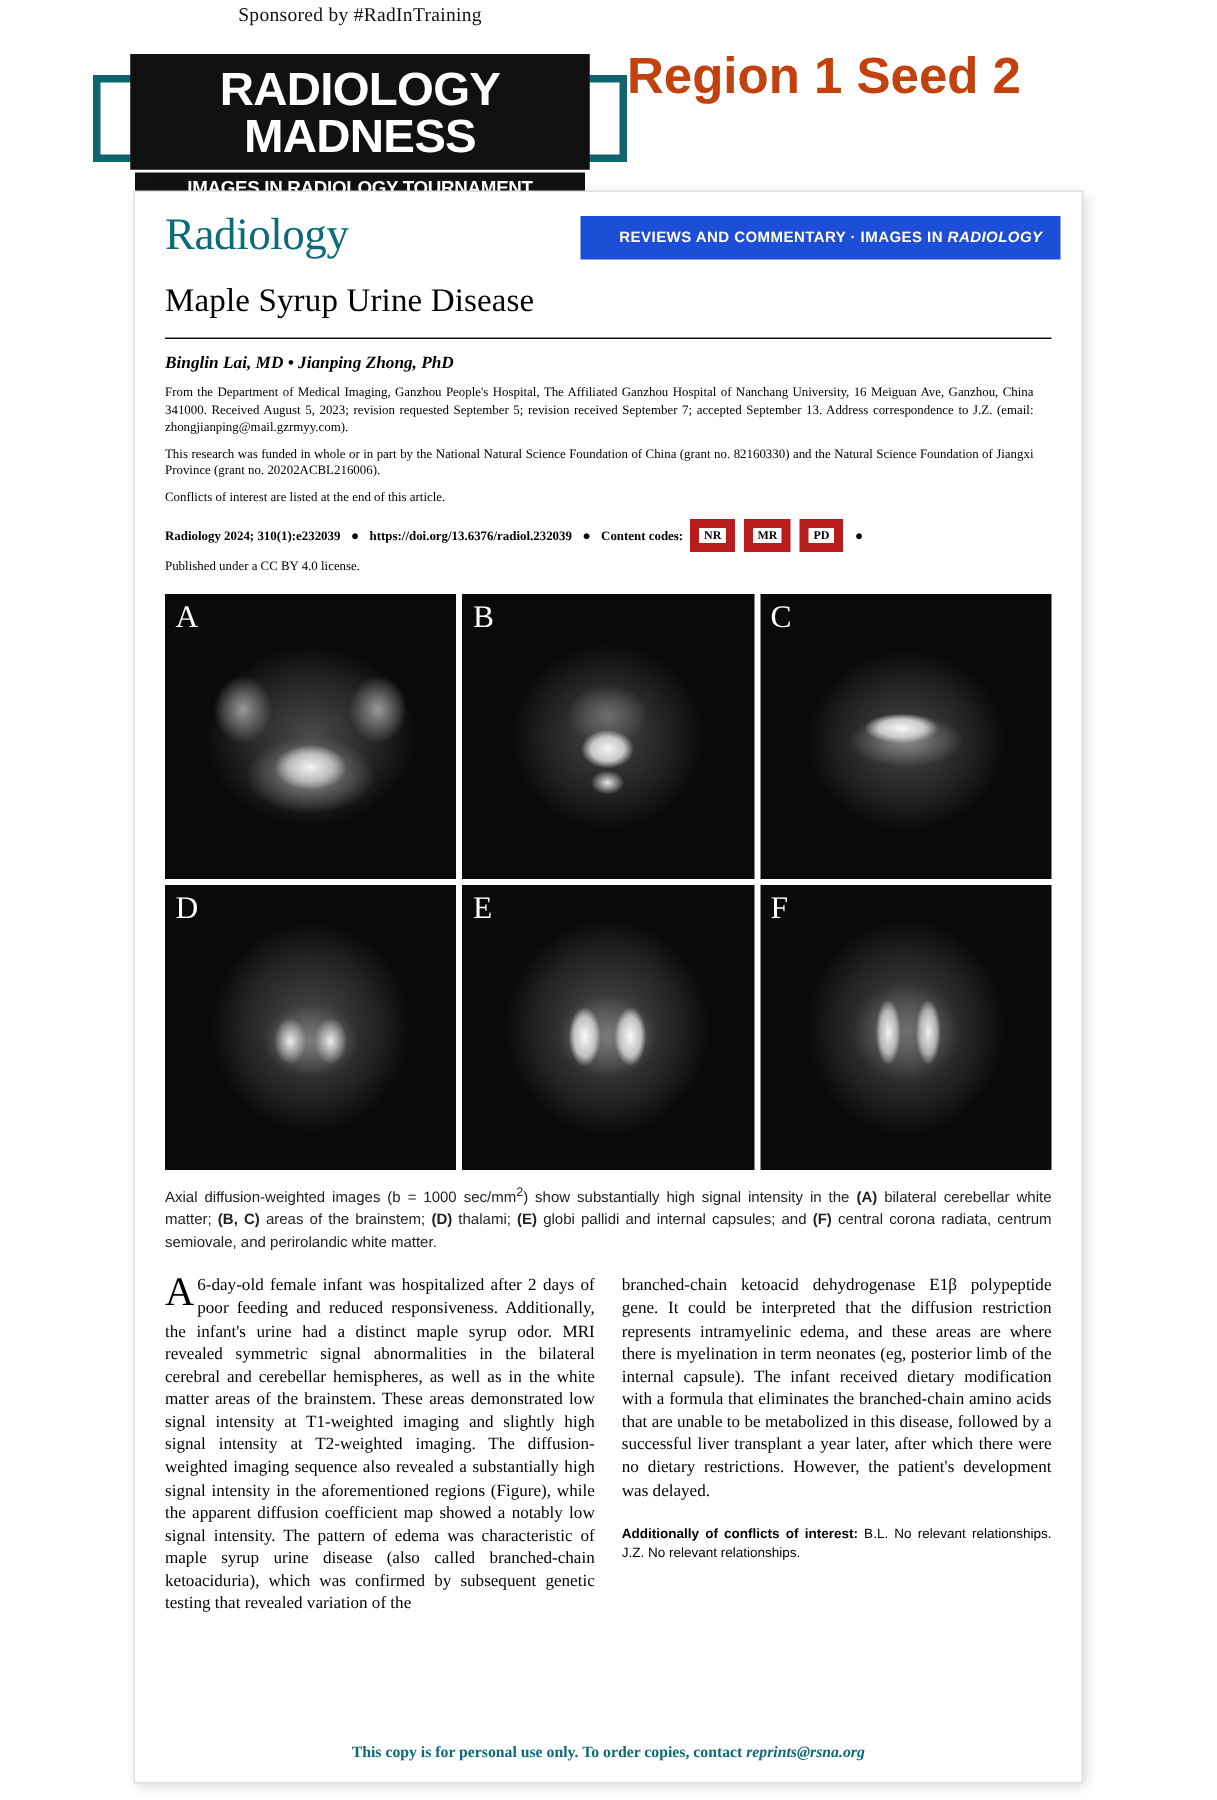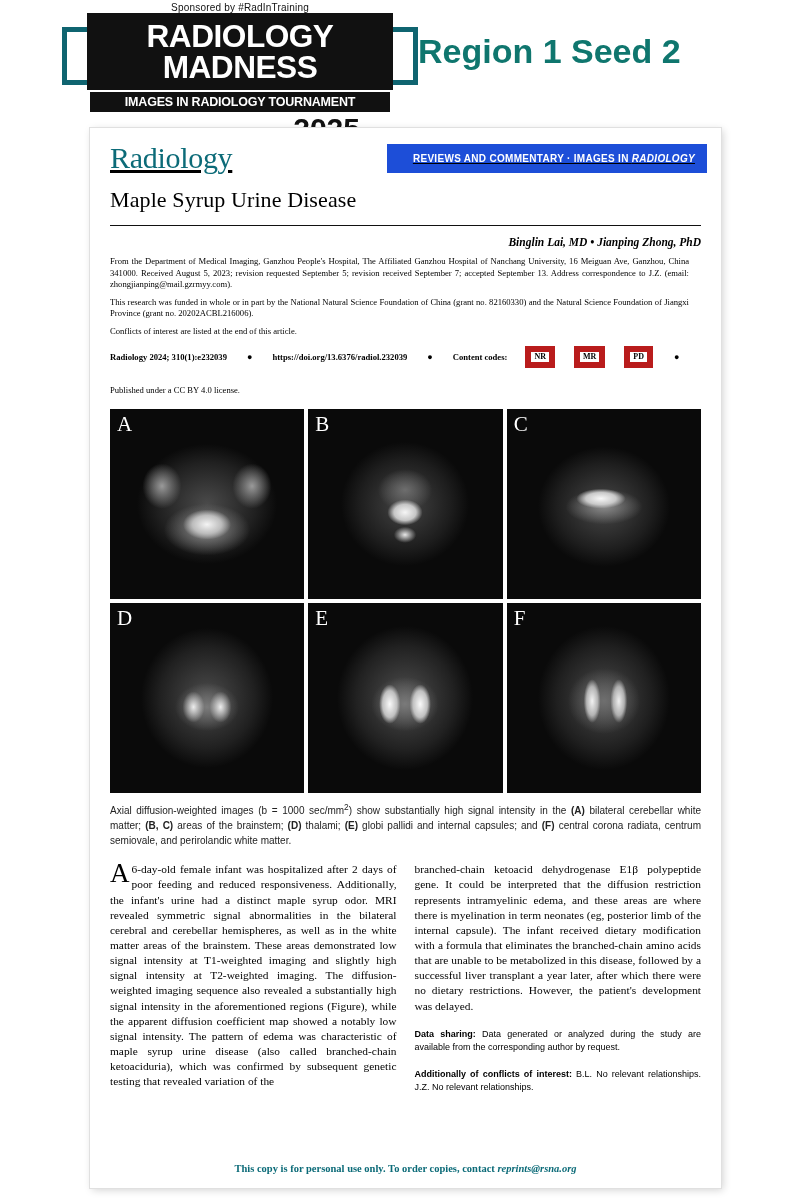--- a/index.html
+++ b/index.html
@@ -23,25 +23,25 @@
     display: flex;
     align-items: flex-start;
   }
   .logo-block {
     width: 300px;
     margin-left: 90px;
     text-align: center;
     padding-top: 2px;
   }
   .sponsor {
-    font-family: Liberation Sans, sans-serif;
-    font-size: 10px;
+    font-family: Liberation Serif, serif;
+    font-size: 13px;
     letter-spacing: .2px;
     color: #111;
-    margin-bottom: 0;
+    margin-bottom: 18px;
   }
   .madness-wrap {
     position: relative;
     display: inline-block;
   }
   .madness-title {
     font-family: "Liberation Sans", sans-serif;
     font-weight: bold;
     font-size: 31px;
     letter-spacing: -0.5px;
@@ -83,42 +83,41 @@
   }
   .bracket-l { left: -28px; border-right: none; }
   .bracket-r { right: -28px; border-left: none; }
 
   .region-title {
     font-family: "Liberation Sans", sans-serif;
     font-weight: bold;
     font-size: 34px;
     margin-left: 28px;
     margin-top: 32px;
-    color: #0f766e;
+    color: #c2410c;
     white-space: nowrap;
   }
 
   
   .sheet {
     position: absolute;
     left: 90px;
     top: 128px;
     width: 631px;
     height: 1060px;
     background: #fff;
     box-shadow: 0 0 0 1px #e0e0e0, 2px 2px 8px rgba(0,0,0,.18);
     box-sizing: border-box;
     padding: 0;
   }
   .journal-row {
     display: flex;
-    align-items: center;
+    align-items: flex-start;
     justify-content: space-between;
     padding: 14px 14px 0 14px;
-    text-decoration: underline;
   }
   .journal-name {
     font-family: "Liberation Serif", serif;
     font-size: 30px;
     color: #0c6b78;
     letter-spacing: -0.3px;
     line-height: 1;
     padding-left: 6px;
   }
   .rubric {
@@ -145,38 +144,37 @@
   .rule {
     border-top: 1px solid #111;
     margin: 12px 20px 0 20px;
   }
   .authors {
     font-family: "Liberation Serif", serif;
     font-style: italic;
     font-weight: bold;
     font-size: 11.5px;
     padding: 10px 20px 0 20px;
-    text-align: right;
   }
   .meta {
     font-family: "Liberation Serif", serif;
     font-size: 8.6px;
     line-height: 1.35;
     padding: 8px 20px 0 20px;
     text-align: justify;
   }
   .meta p { margin: 0 12px 6px 0; }
   .cite-line {
     font-family: "Liberation Serif", serif;
     font-size: 8.6px;
     padding: 2px 20px 0 20px;
     display: flex;
     align-items: center;
     flex-wrap: wrap;
-    gap: 17px;
+    gap: 4px;
   }
   .cite-line b { font-weight: bold; }
   .dot { font-size: 9px; padding: 0 3px; }
   .code-box {
     display: inline-block;
     border: 6px solid #b91c1c;
     font-family: Liberation Serif, serif;
     font-weight: bold;
     font-size: 8px;
     padding: 1px 3px;
@@ -382,23 +380,20 @@
     <span>Axial diffusion-weighted images (b = 1000 sec/mm</span><sup>2</sup><span>) show substantially high signal intensity in the </span><b>(A)</b><span> bilateral cerebellar white matter; </span><b>(B, C)</b><span> areas of the brainstem; </span><b>(D)</b><span> thalami; </span><b>(E)</b><span> globi pallidi and internal capsules; and </span><b>(F)</b><span> central corona radiata, centrum semiovale, and perirolandic white matter.</span>
   </div>
 
   <div class="body-cols">
     <div class="col">
       <p><span class="dropcap">A</span><span>6-day-old female infant was hospitalized after 2 days of poor feeding and reduced responsiveness. Additionally, the infant's urine had a distinct maple syrup odor. MRI revealed symmetric signal abnormalities in the bilateral cerebral and cerebellar hemispheres, as well as in the white matter areas of the brainstem. These areas demonstrated low signal intensity at T1-weighted imaging and slightly high signal intensity at T2-weighted imaging. The diffusion-weighted imaging sequence also revealed a substantially high signal intensity in the aforementioned regions (Figure), while the apparent diffusion coefficient map showed a notably low signal intensity. The pattern of edema was characteristic of maple syrup urine disease (also called branched-chain ketoaciduria), which was confirmed by subsequent genetic testing that revealed variation of the</span></p>
     </div>
     <div class="col">
       <p>branched-chain ketoacid dehydrogenase E1β polypeptide gene. It could be interpreted that the diffusion restriction represents intramyelinic edema, and these areas are where there is myelination in term neonates (eg, posterior limb of the internal capsule). The infant received dietary modification with a formula that eliminates the branched-chain amino acids that are unable to be metabolized in this disease, followed by a successful liver transplant a year later, after which there were no dietary restrictions. However, the patient's development was delayed.</p>
 
-      <div class="small-head">
-        <span>Data sharing:</span><span class="small-body inline"> Data generated or analyzed during the study are available from the corresponding author by request.</span>
-      </div>
 
       <div class="small-head">
         <span>Additionally of conflicts of interest:</span><span class="small-body inline"> B.L. No relevant relationships. J.Z. No relevant relationships.</span>
       </div>
     </div>
   </div>
 
   <div class="footer">
     <span>This copy is for personal use only. To order copies, contact </span><i>reprints@rsna.org</i>
   </div>

